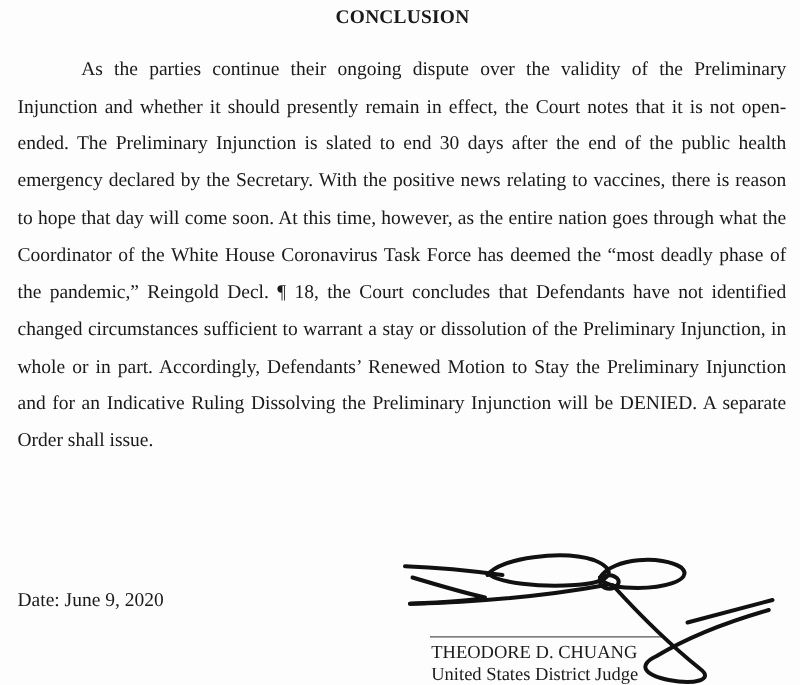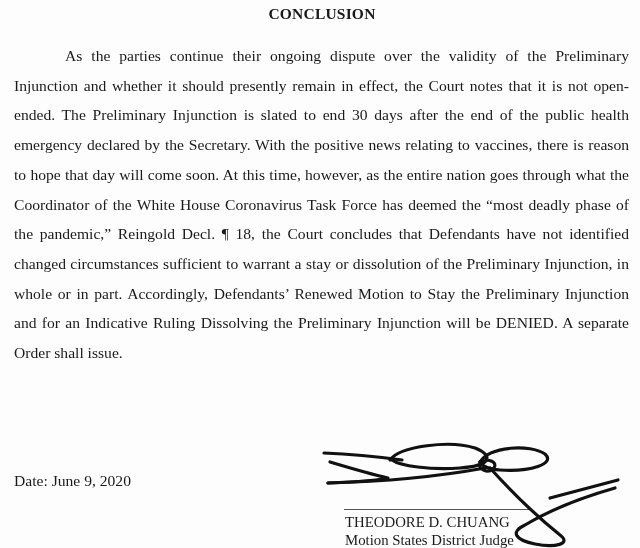--- a/index.html
+++ b/index.html
@@ -80,21 +80,21 @@
   <div class="heading">CONCLUSION</div>
 
   <p class="body-text">As the parties continue their ongoing dispute over the validity of the Preliminary Injunction and whether it should presently remain in effect, the Court notes that it is not open-ended.  The Preliminary Injunction is slated to end 30 days after the end of the public health emergency declared by the Secretary.  With the positive news relating to vaccines, there is reason to hope that day will come soon.  At this time, however, as the entire nation goes through what the Coordinator of the White House Coronavirus Task Force has deemed the “most deadly phase of the pandemic,” Reingold Decl. ¶ 18, the Court concludes that Defendants have not identified changed circumstances sufficient to warrant a stay or dissolution  of the Preliminary Injunction, in whole or in part.  Accordingly, Defendants’ Renewed Motion to Stay the Preliminary Injunction and for an Indicative Ruling Dissolving the Preliminary Injunction will be DENIED.  A separate Order shall issue.</p>
 
   <div class="date">Date:  June 9, 2020</div>
 
   <div class="sig-line"></div>
 
   <div class="sig-block">
     <div>THEODORE D. CHUANG</div>
-    <div>Motion States District Judge</div>
+    <div>United States District Judge</div>
   </div>
 
   <svg class="signature" viewBox="0 0 330 108" fill="none" stroke="#111" stroke-width="3.2" stroke-linecap="round" stroke-linejoin="round">
 
     <path d="M14 13 C 40 14, 70 17, 92 20"></path>
     <path d="M20 22 C 40 28, 60 34, 78 38 C 70 40, 45 42, 18 43"></path>
     <path d="M18 43 C 60 42, 120 38, 175 28"></path>
 
     <path d="M80 20 C 90 6, 140 0, 165 8 C 185 16, 180 26, 150 28 C 120 30, 90 26, 82 20"></path>
 

